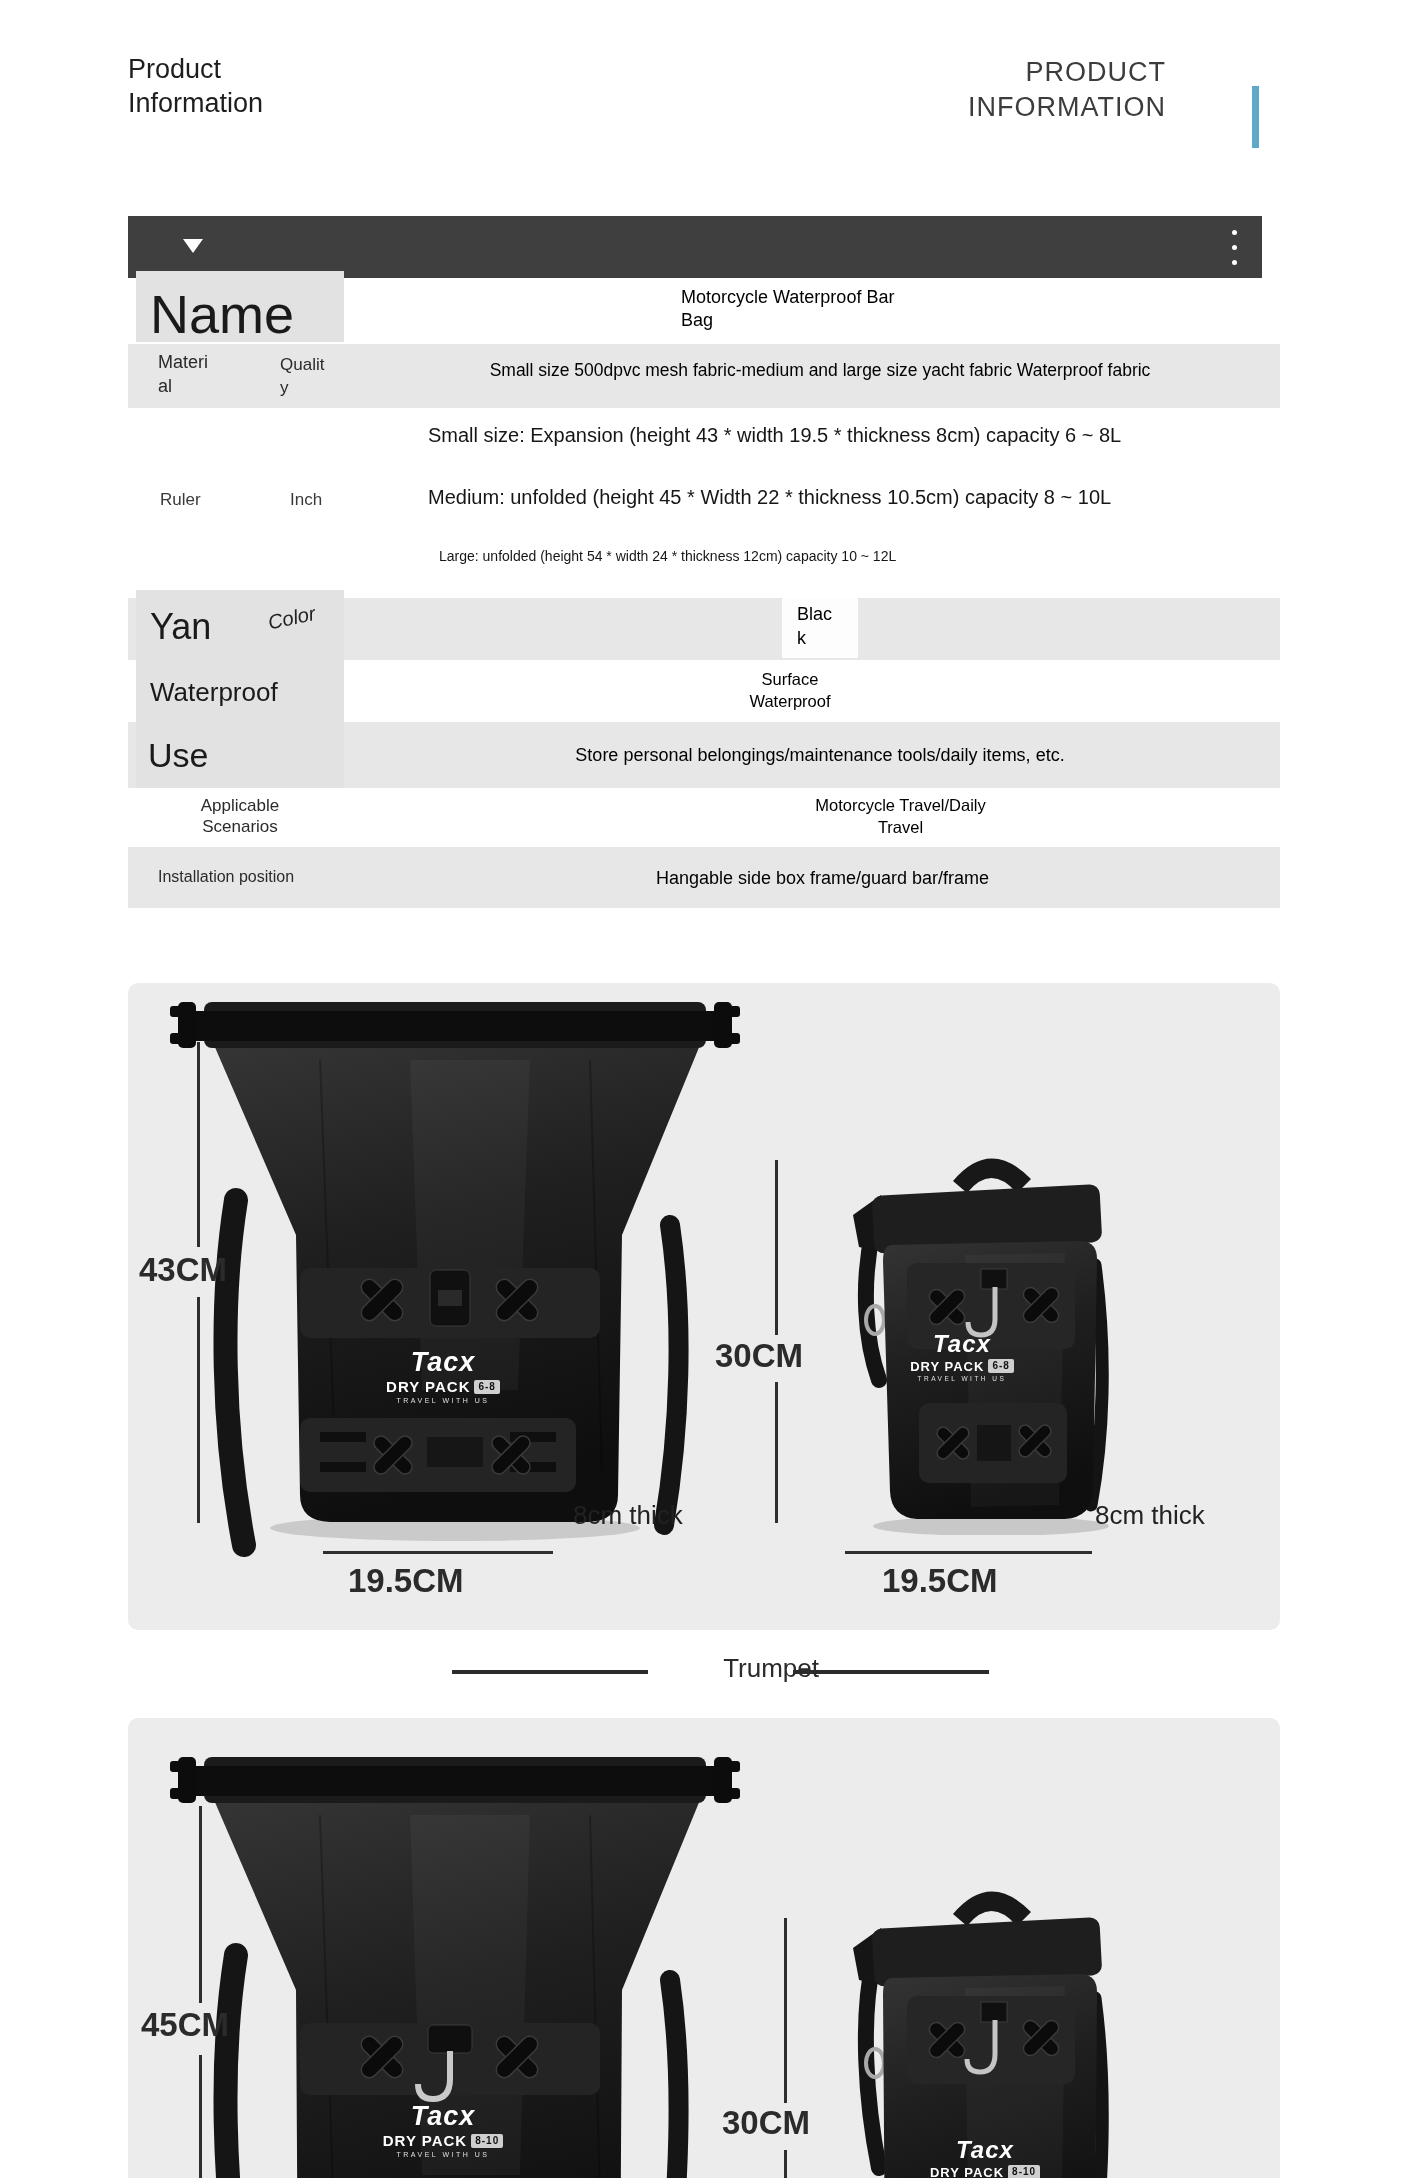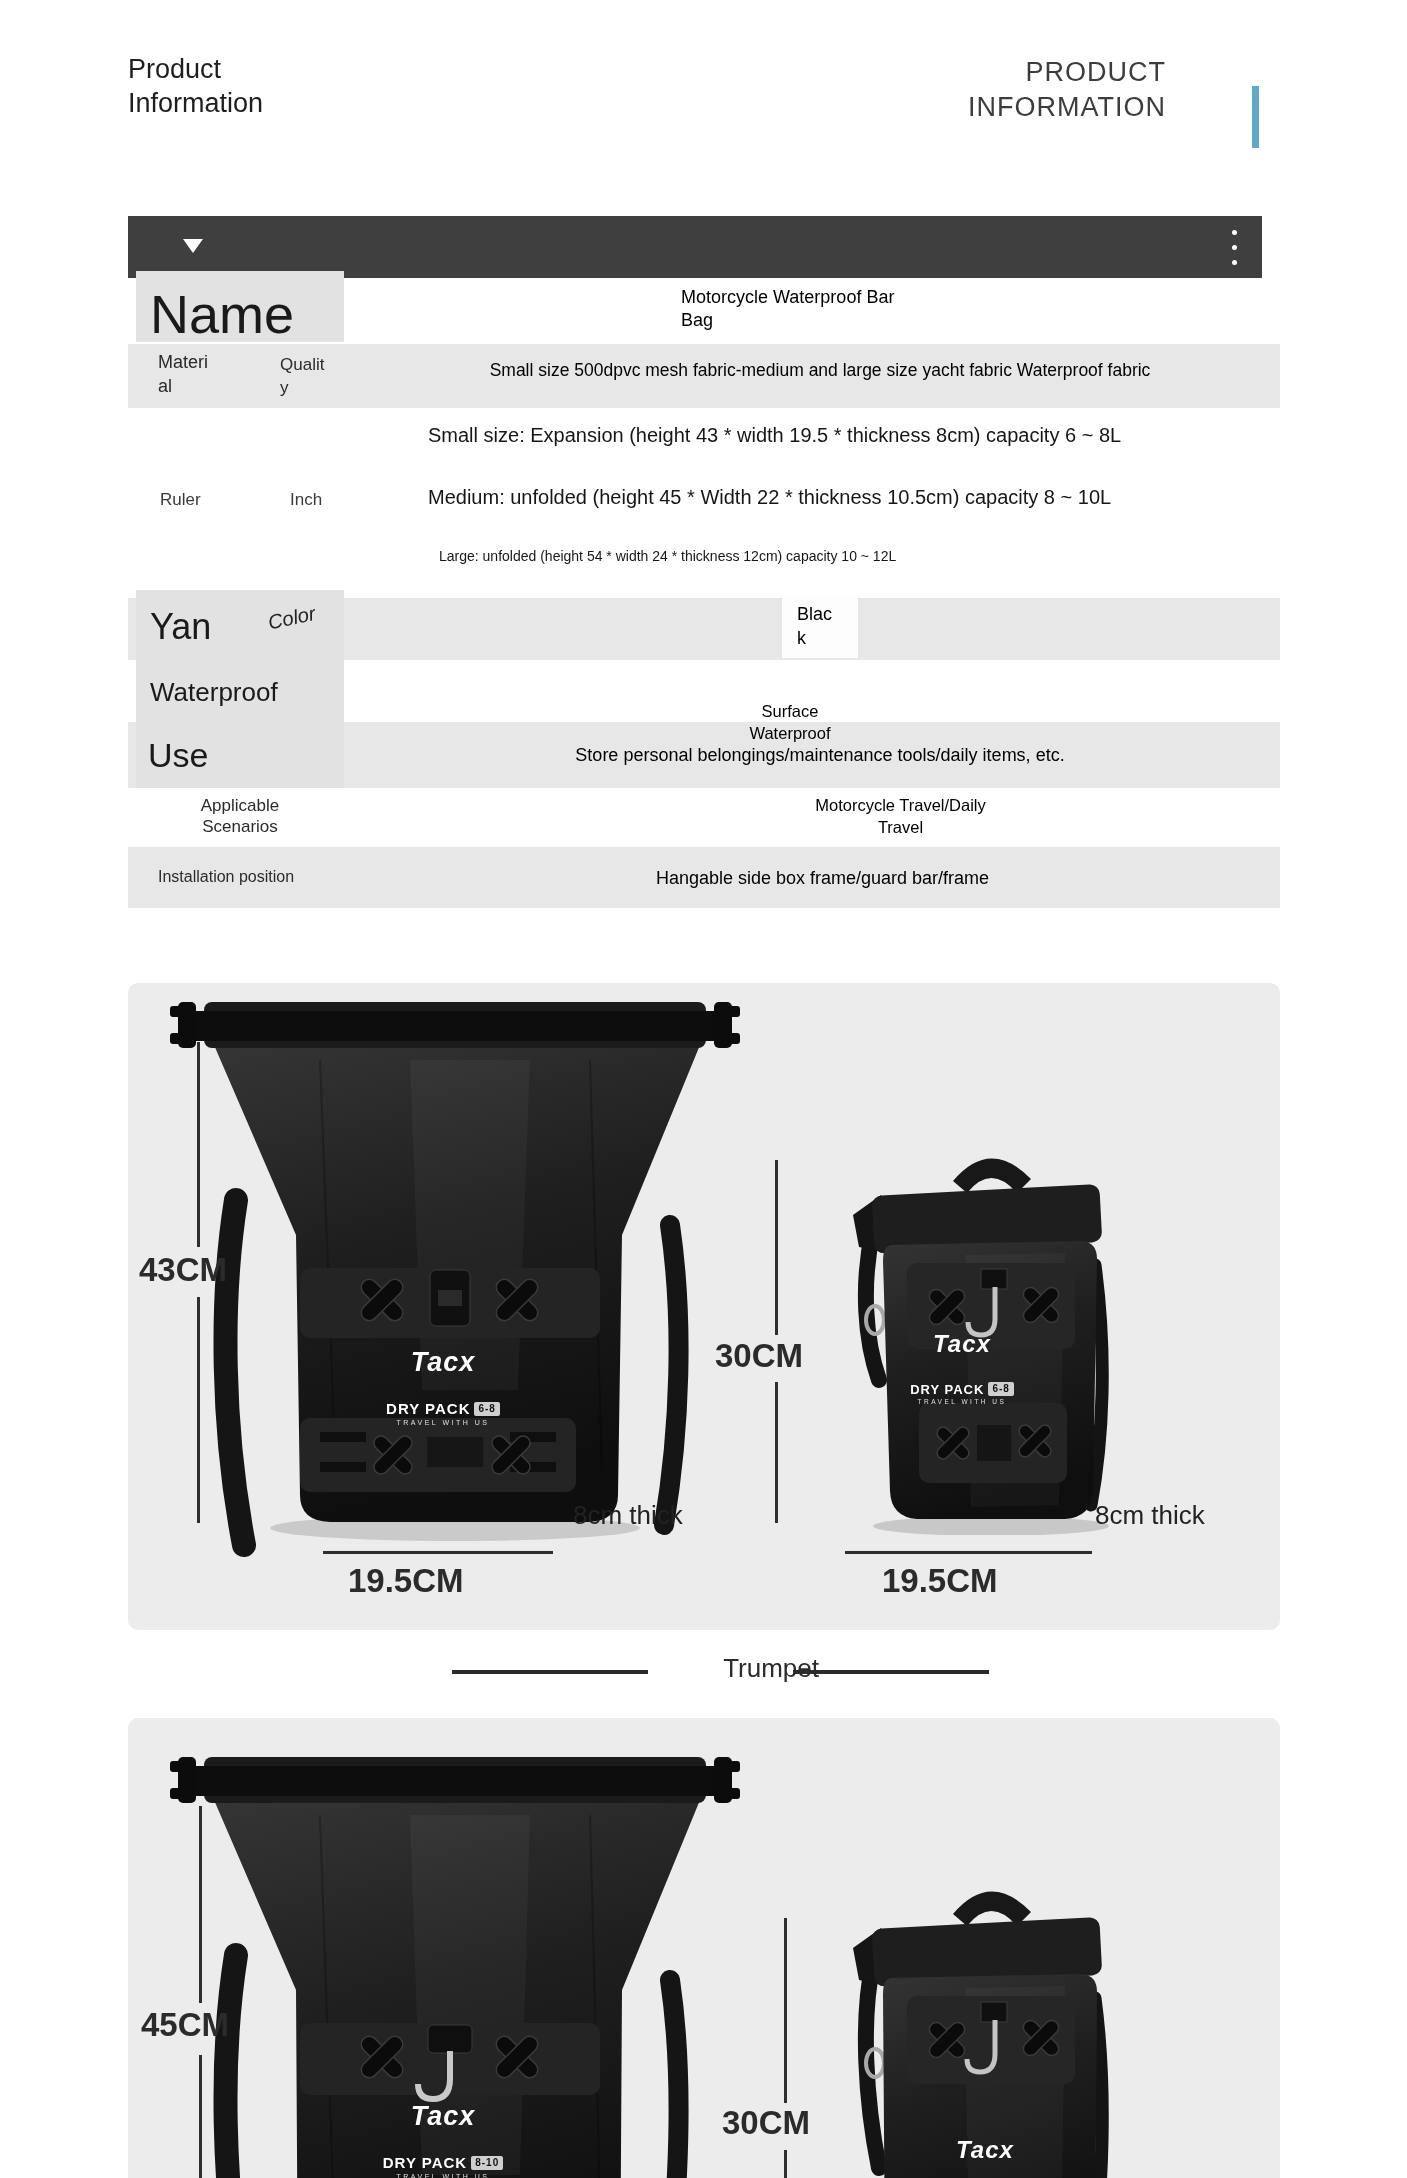--- a/index.html
+++ b/index.html
@@ -25,21 +25,21 @@
   
   .panel{left:128px;width:1152px;background:#ececec;border-radius:10px;overflow:hidden;}
   .vline,.hline,.cap{background:#2e2e2e;position:absolute;}
   .vline{width:3px;} .hline{height:3px;} .capv{width:3px;height:27px;} .caph{width:19px;height:3px;}
   .dim33{position:absolute;font-size:33px;font-weight:700;color:#2b2b2b;}
   .dim26{position:absolute;font-size:26px;color:#222;}
   .brandlogo{position:absolute;text-align:center;color:#fff;line-height:1;}
   .b-name{font-size:27px;font-weight:700;font-style:italic;letter-spacing:1px;}
   .b-line{font-size:15px;font-weight:700;letter-spacing:1px;margin-top:3px;}
   .b-badge{display:inline-block;background:#cfcfcf;color:#111;font-size:10px;font-weight:700;
-           padding:2px 4px;border-radius:2px;margin-left:4px;vertical-align:2px;margin-top:23px;}
+           padding:2px 4px;border-radius:2px;margin-left:4px;vertical-align:2px;}
   .b-tag{font-size:7px;letter-spacing:2.5px;color:#e0e0e0;margin-top:3px;}
   .brandlogo.sm .b-name{font-size:24px;} .brandlogo.sm .b-line{font-size:13px;} .brandlogo.sm .b-tag{font-size:6.5px;}
   .divline{position:absolute;height:4px;background:#2b2b2b;}
   .divtxt{position:absolute;font-size:26px;color:#2b2b2b;text-align:center;}
 </style>
 </head>
 <body>
 
 <div id="page">
 
@@ -80,21 +80,21 @@
   <div class="abs val" style="left:428px;top:486px;font-size:20px;color:#161616;">Medium: unfolded (height 45 * Width 22 * thickness 10.5cm) capacity 8 ~ 10L</div>
   <div class="abs val" style="left:428px;top:548px;font-size:14px;color:#161616;margin-left:11px;">Large: unfolded (height 54 * width 24 * thickness 12cm) capacity 10 ~ 12L</div>
 
   <div class="abs big" style="left:150px;top:606px;font-size:36px;">Yan</div>
   <div class="abs" style="left:266px;top:612px;font-size:20px;font-style:italic;transform:rotate(-12deg);transform-origin:left top;color:#222;">Color</div>
   <div class="abs" style="left:782px;top:598px;width:76px;height:60px;background:#fdfdfd;"></div>
   <div class="abs val ml" style="left:797px;top:602px;font-size:18px;line-height:24px;">Blac
 k</div>
 
   <div class="abs big" style="left:150px;top:677px;font-size:26px;">Waterproof</div>
-  <div class="abs val ml vcenter" style="left:640px;top:668px;width:300px;font-size:16.5px;line-height:22px;margin-top:32px;">Surface
+  <div class="abs val ml vcenter" style="left:640px;top:668px;width:300px;font-size:16.5px;line-height:22px;">Surface
 Waterproof</div>
 
   <div class="abs big" style="left:148px;top:736px;font-size:34px;">Use</div>
   <div class="abs val vcenter" style="left:400px;top:745px;width:840px;font-size:18px;">Store personal belongings/maintenance tools/daily items, etc.</div>
 
   <div class="abs ml vcenter" style="left:165px;top:795px;width:150px;font-size:17px;line-height:21px;color:#2b2b2b;">Applicable
 Scenarios</div>
   <div class="abs" style="left:688px;top:790px;width:425px;height:57px;background:#fff;"></div>
   <div class="abs val ml vcenter" style="left:688px;top:794px;width:425px;font-size:16.5px;line-height:22px;">Motorcycle Travel/Daily
 Travel</div>

